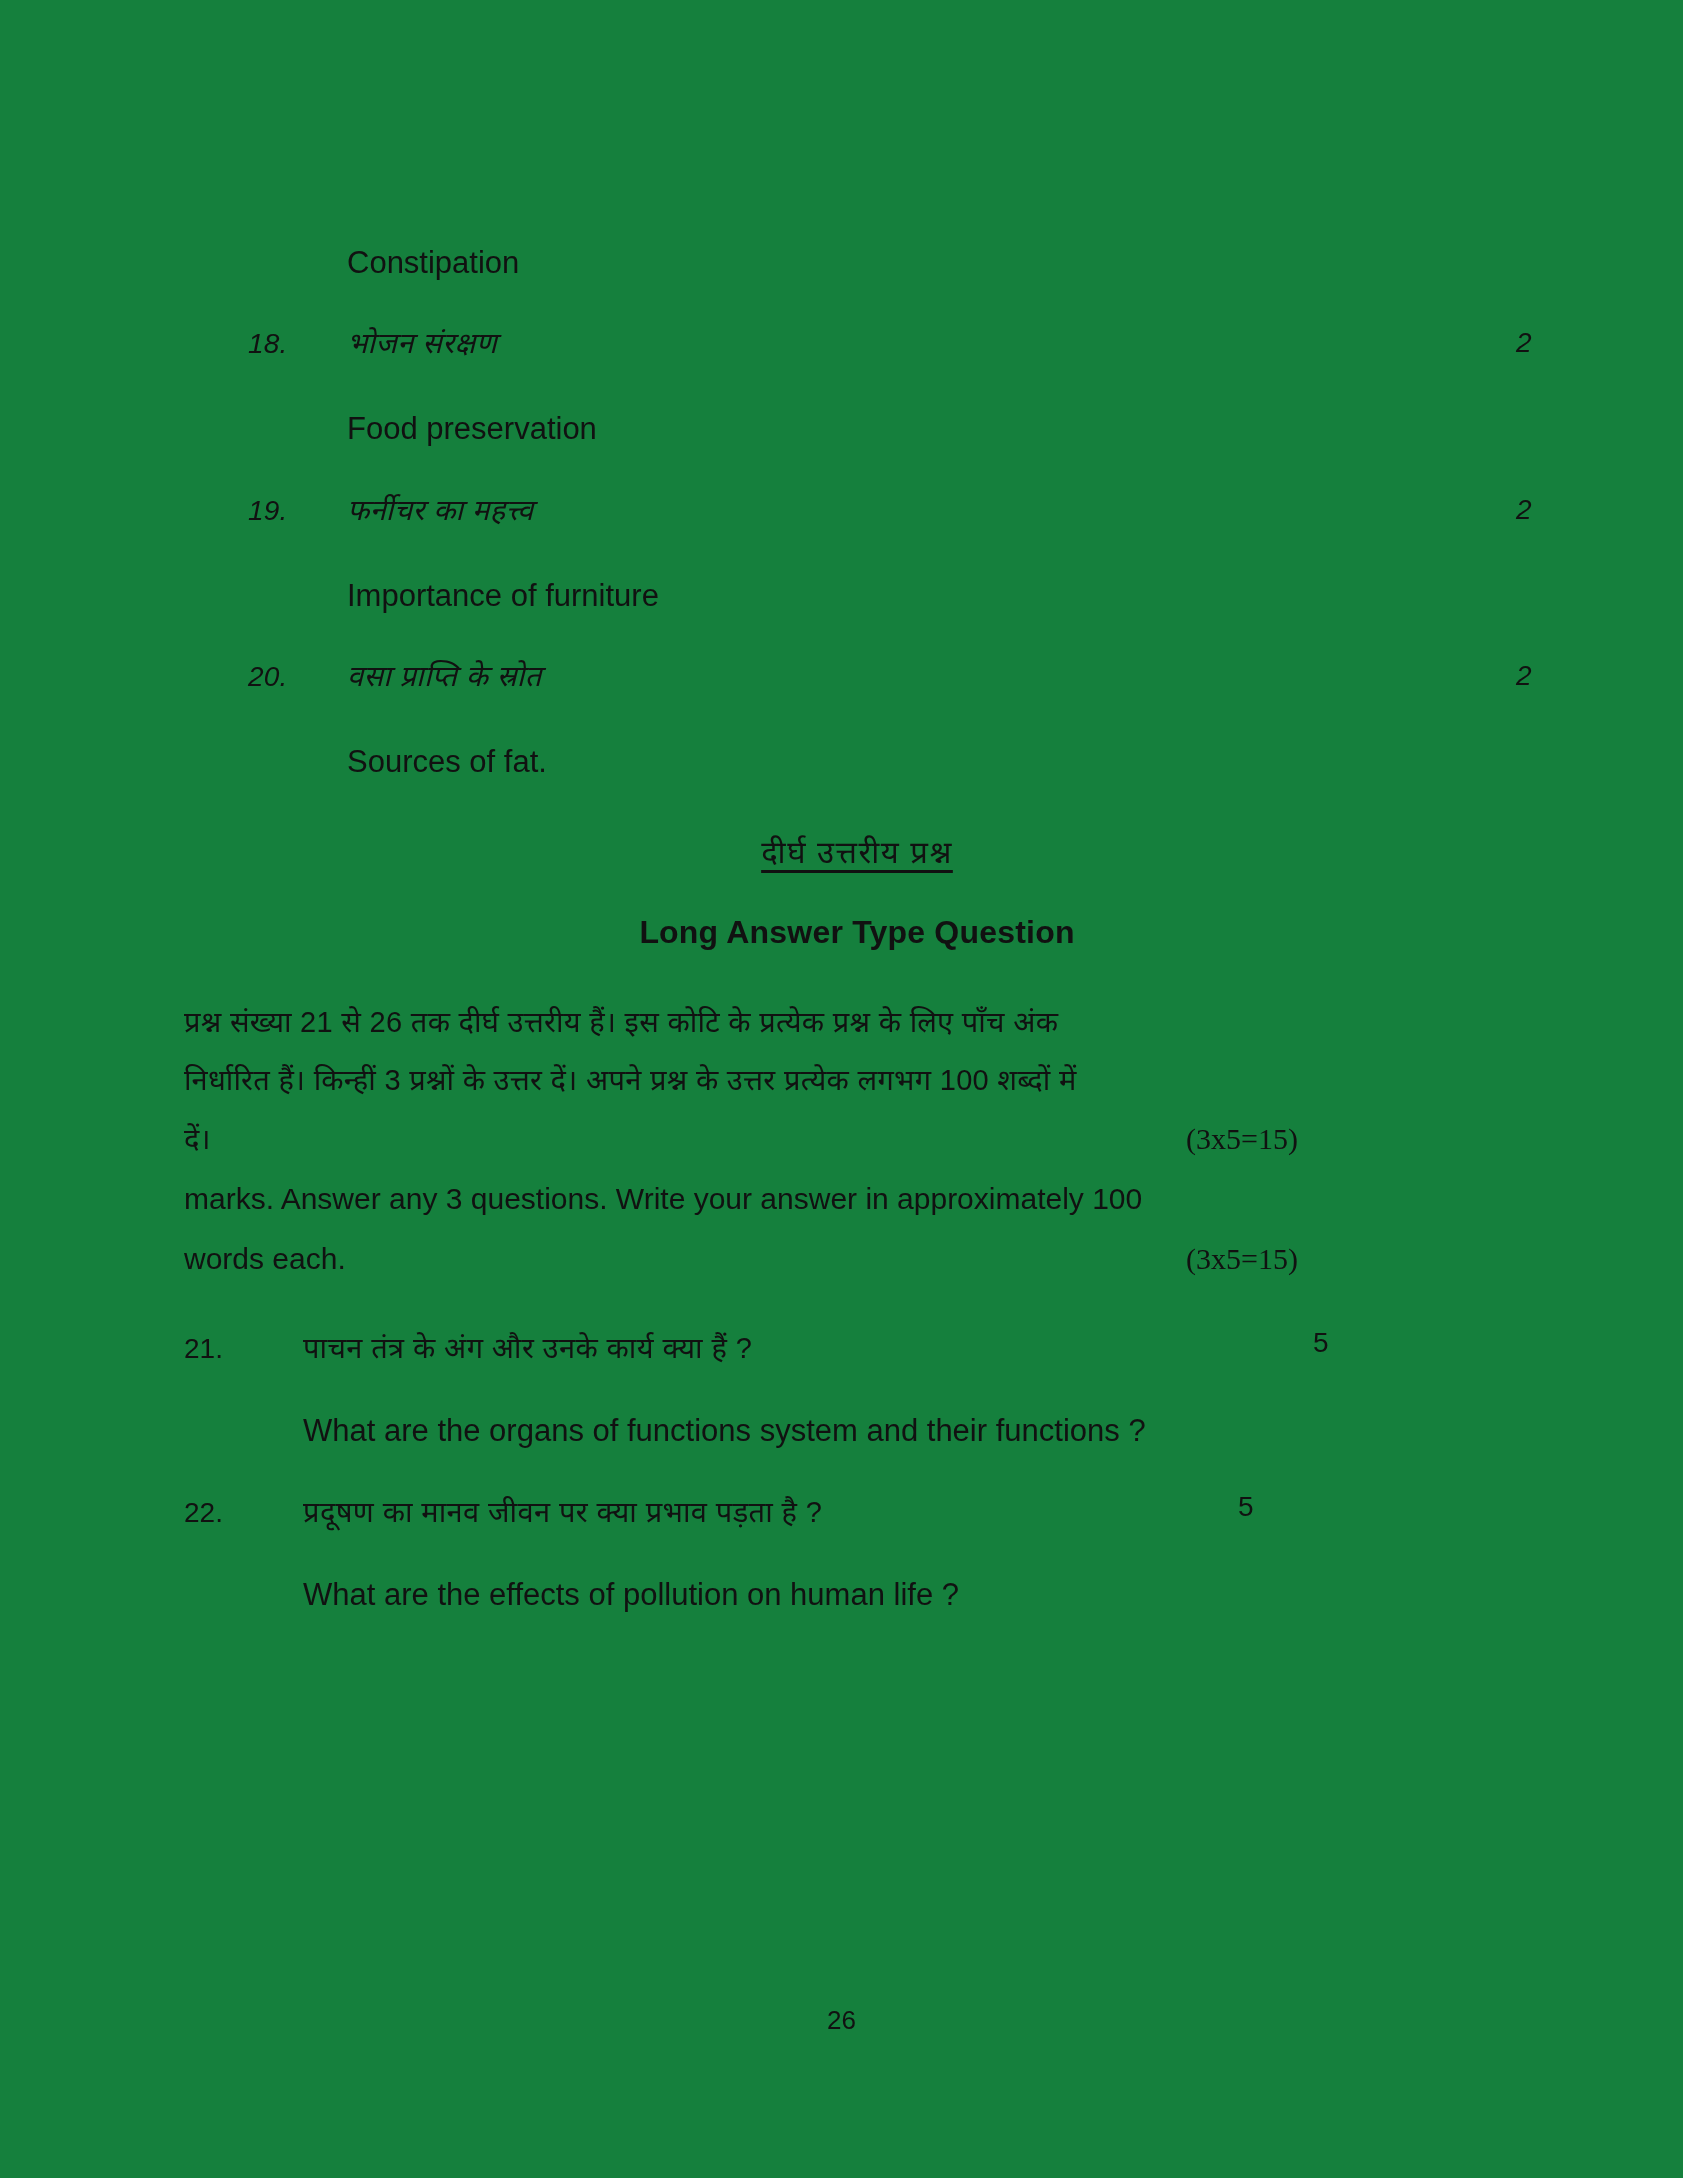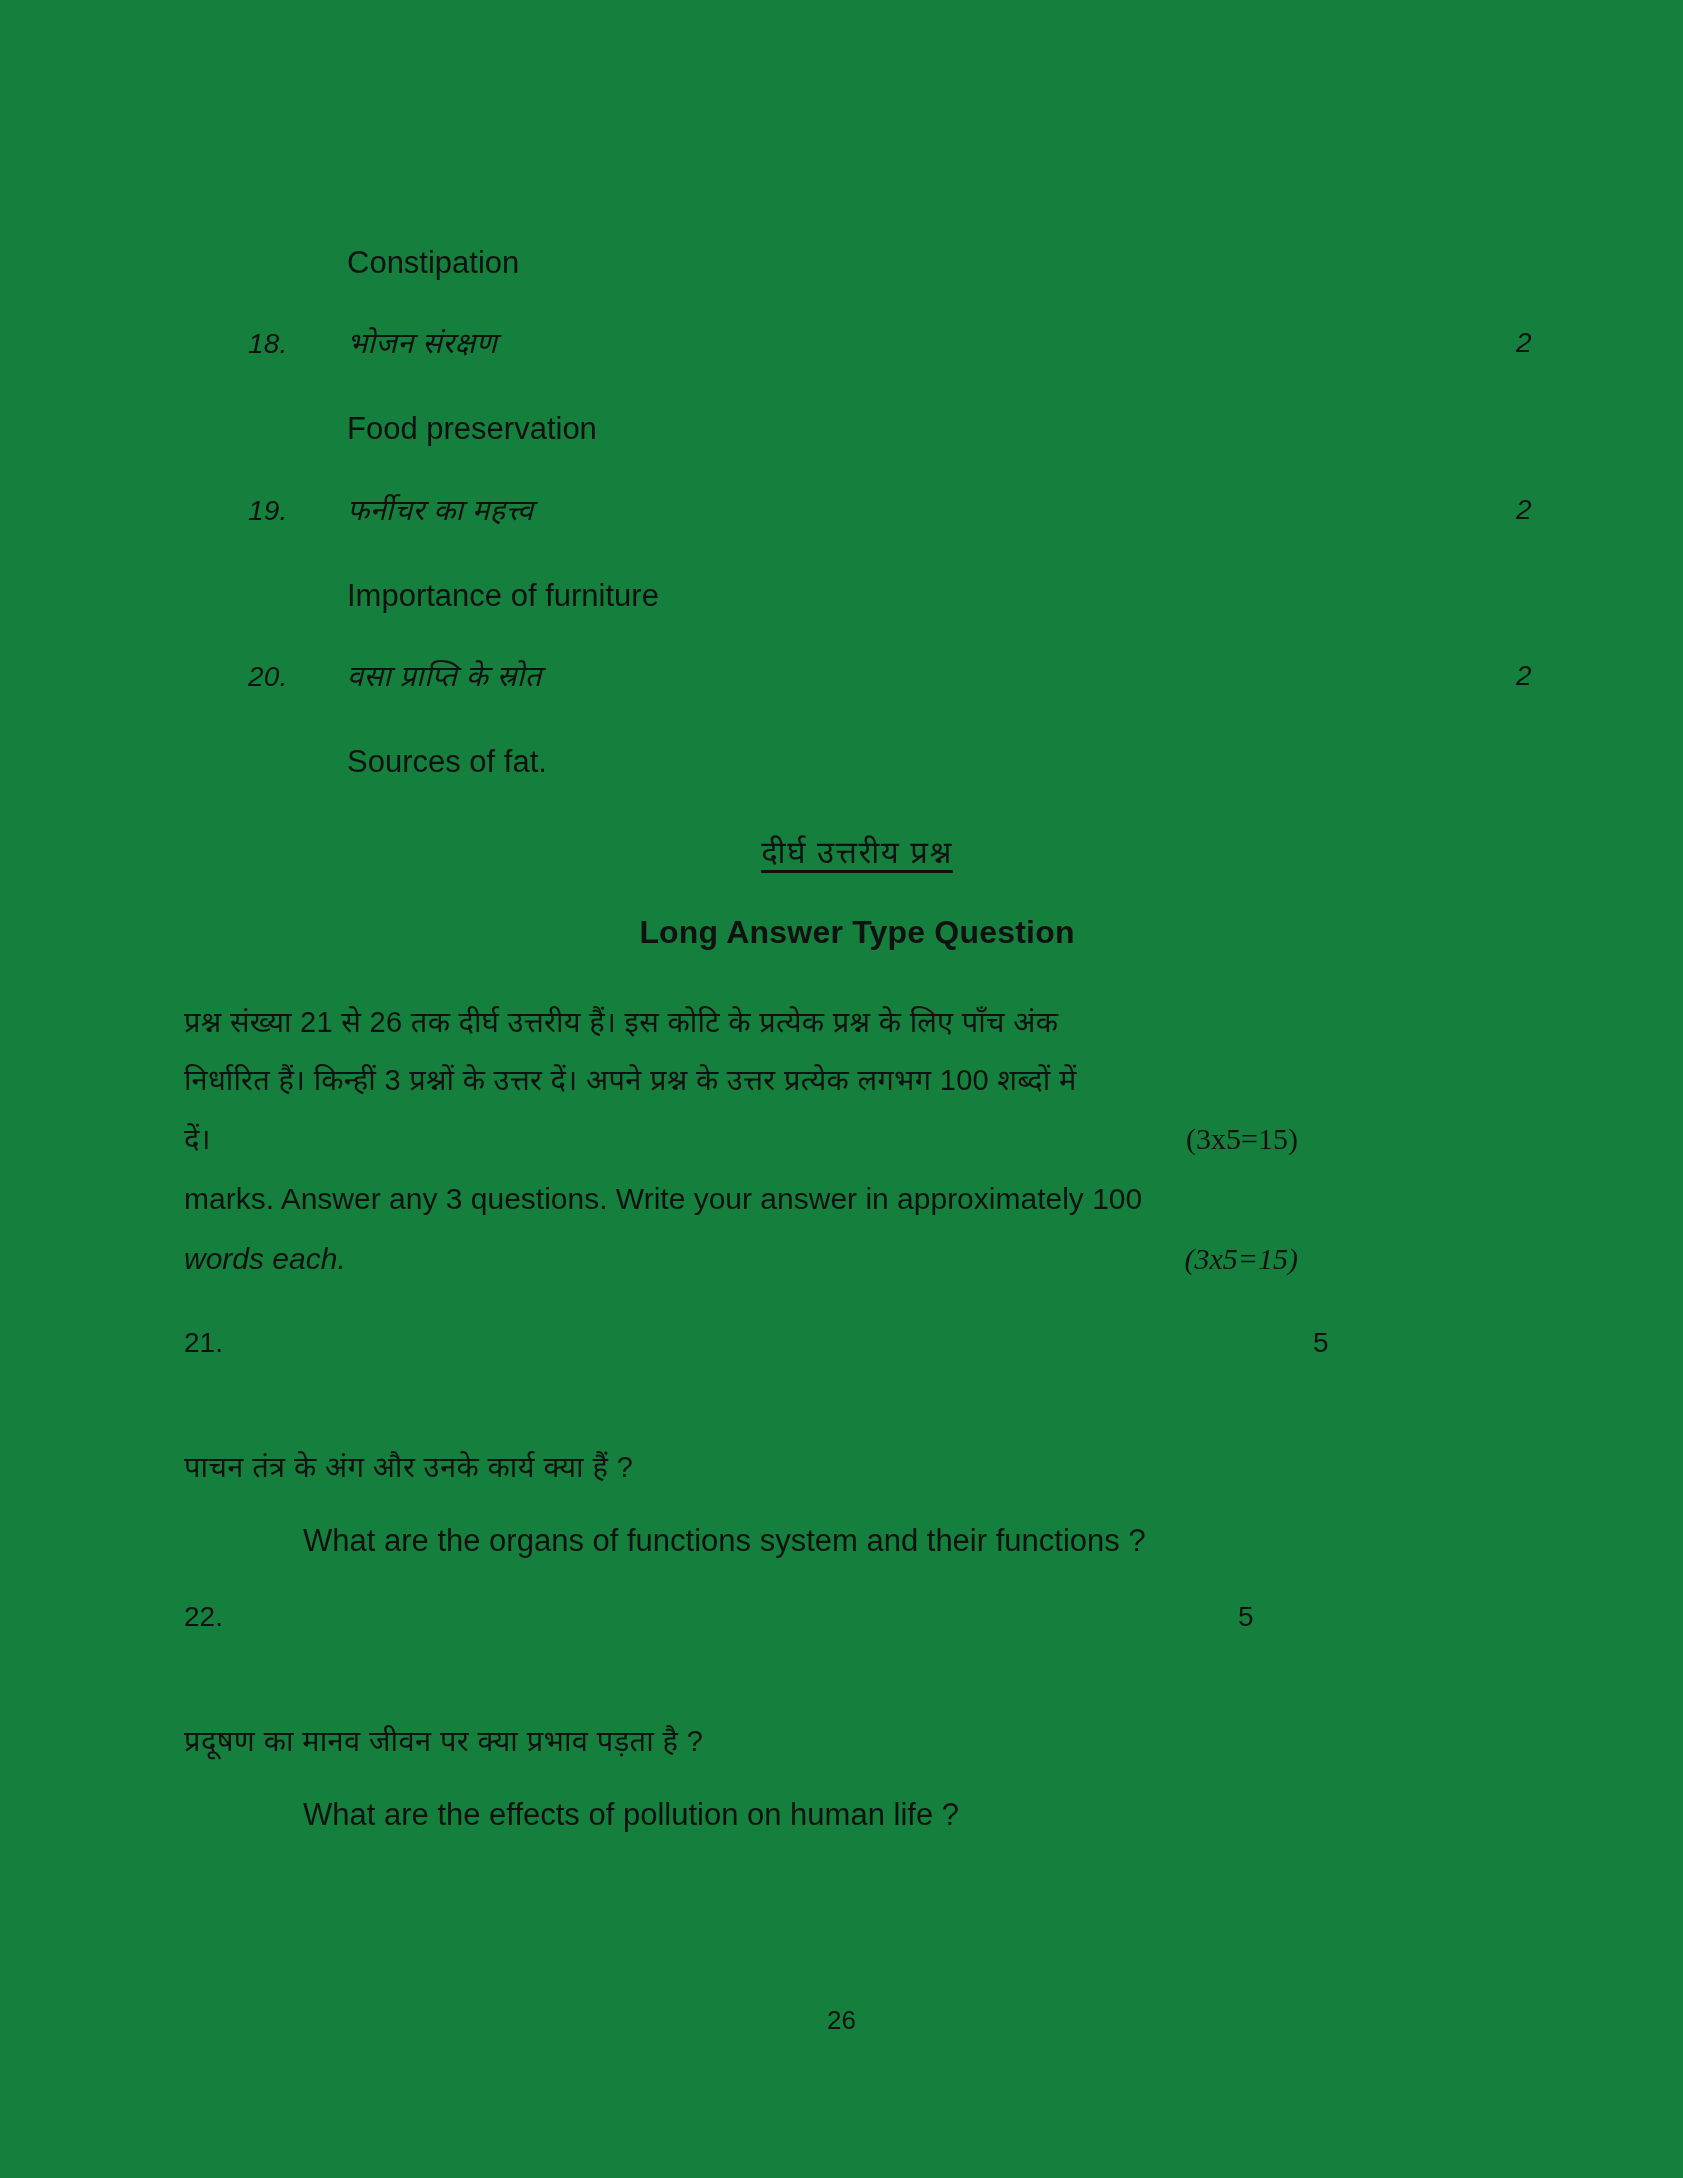--- a/index.html
+++ b/index.html
@@ -122,21 +122,20 @@
   .instr-lastline.hindi .txt {
     font-size: 29px;
   }
 
   
   .lq-row {
     position: relative;
     display: flex;
     align-items: baseline;
     min-height: 48px;
-    flex-direction: column;
   }
   .lq-num {
     width: 119px;
     flex: 0 0 119px;
     font-size: 28px;
   }
   .lq-text {
     flex: 1 1 auto;
     font-size: 29px;
     letter-spacing: 0.4px;
@@ -232,21 +231,21 @@
 
     <div style="position:relative;left:-64px;width:1282px;">
       <div class="instr hindi" style="width:1282px;">प्रश्न संख्या 21 से 26 तक दीर्घ उत्तरीय हैं। इस कोटि के प्रत्येक प्रश्न के लिए पाँच अंक</div>
       <div class="instr hindi" style="width:1282px;">निर्धारित हैं। किन्हीं 3 प्रश्नों के उत्तर दें। अपने प्रश्न के उत्तर प्रत्येक लगभग 100 शब्दों में</div>
       <div class="instr-lastline hindi" style="width:1282px;">
         <span class="txt">दें।</span>
         <span class="marks-paren">(3x5=15)</span>
       </div>
 
       <div class="instr" style="width:1282px;">marks. Answer any 3 questions. Write your answer in approximately 100</div>
-      <div class="instr-lastline" style="width:1282px;font-style:italic;">
+      <div class="instr-lastline" style="width:1282px;">
         <span class="txt">words each.</span>
         <span class="marks-paren">(3x5=15)</span>
       </div>
     </div>
 
     <div class="gap-sm"></div>
 
     <div class="lq-row" style="position:relative;left:-64px;">
       <div class="lq-num">21.</div>
       <div class="lq-text">पाचन तंत्र के अंग और उनके कार्य क्या हैं ?</div>

